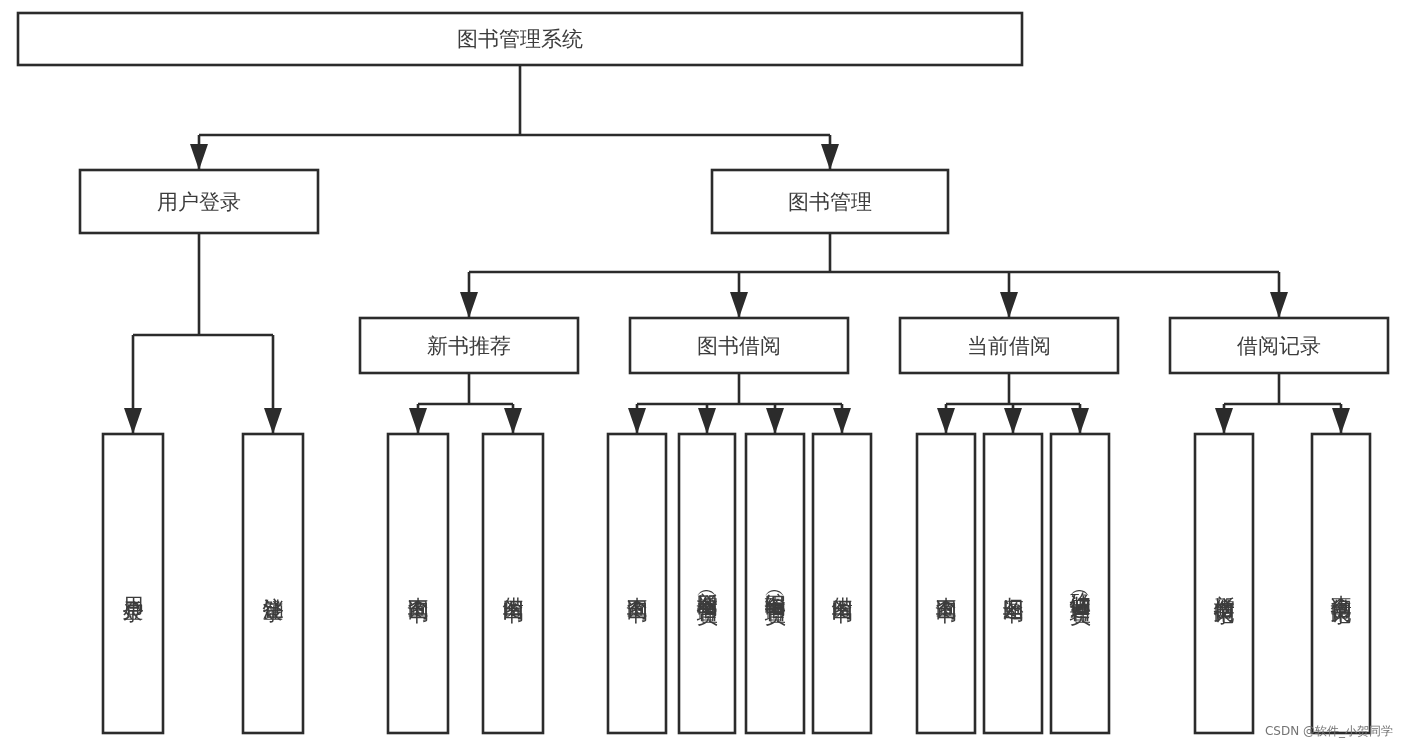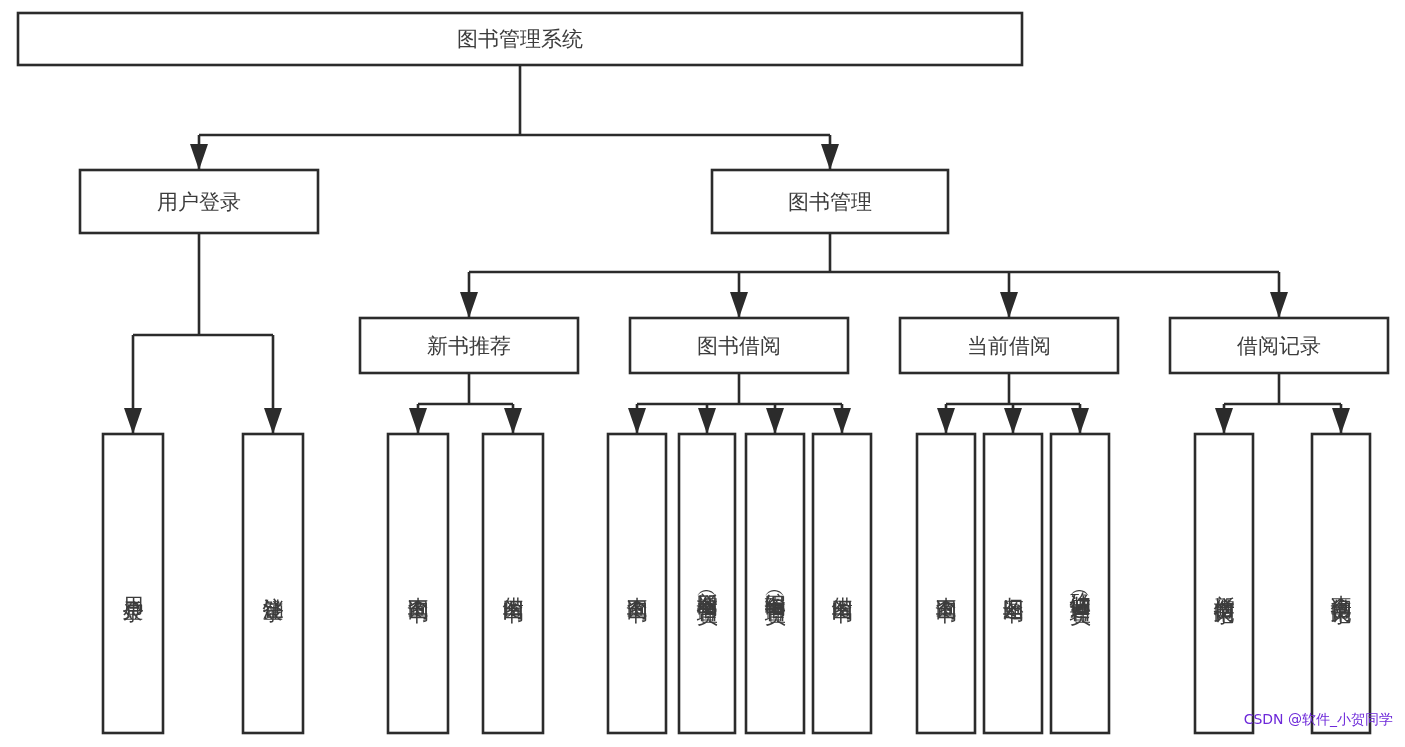--- a/index.html
+++ b/index.html
@@ -56,24 +56,24 @@
     color: #3c3c3c;
     letter-spacing: 2px;
     text-align: center;
     white-space: nowrap;
     pointer-events: none;
     transform: translateX(-50%);
   }
   .watermark {
     position: absolute;
     right: 10px;
-    bottom: 18px;
-    font-family: "DejaVu Sans", "Liberation Sans", sans-serif;
-    font-size: 14px;
-    color: #6d28d9;
+    bottom: 7px;
+    font-family: "DejaVu Sans", "Liberation Sans", sans-serif;
+    font-size: 12px;
+    color: #737373;
     white-space: nowrap;
     user-select: none;
   }
 </style>
 </head>
 <body>
 
 <div id="diagram-root">
 
   <svg class="flow" viewBox="0 0 1405 747">

